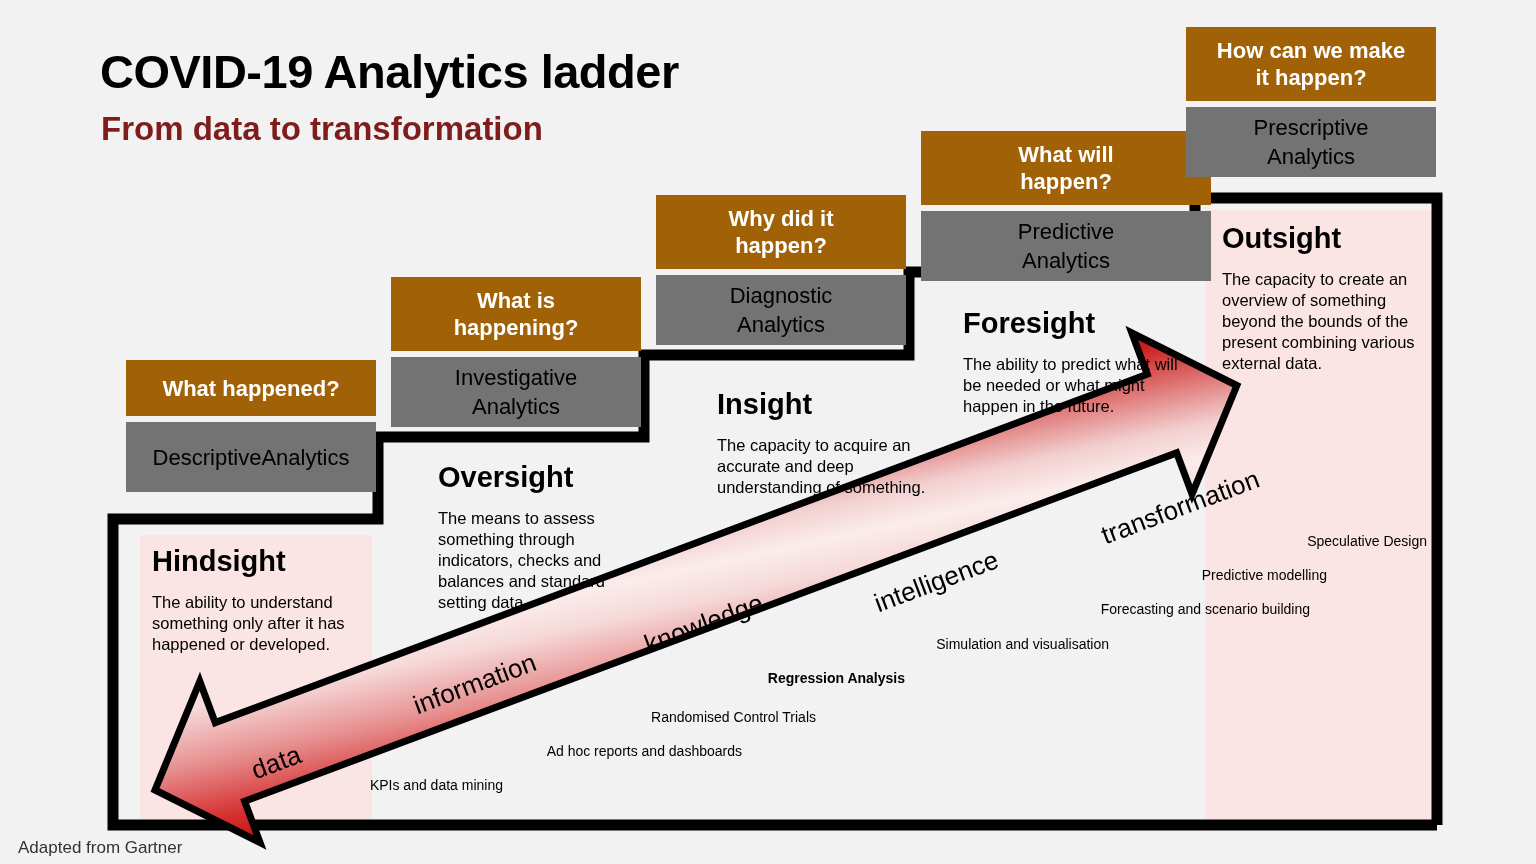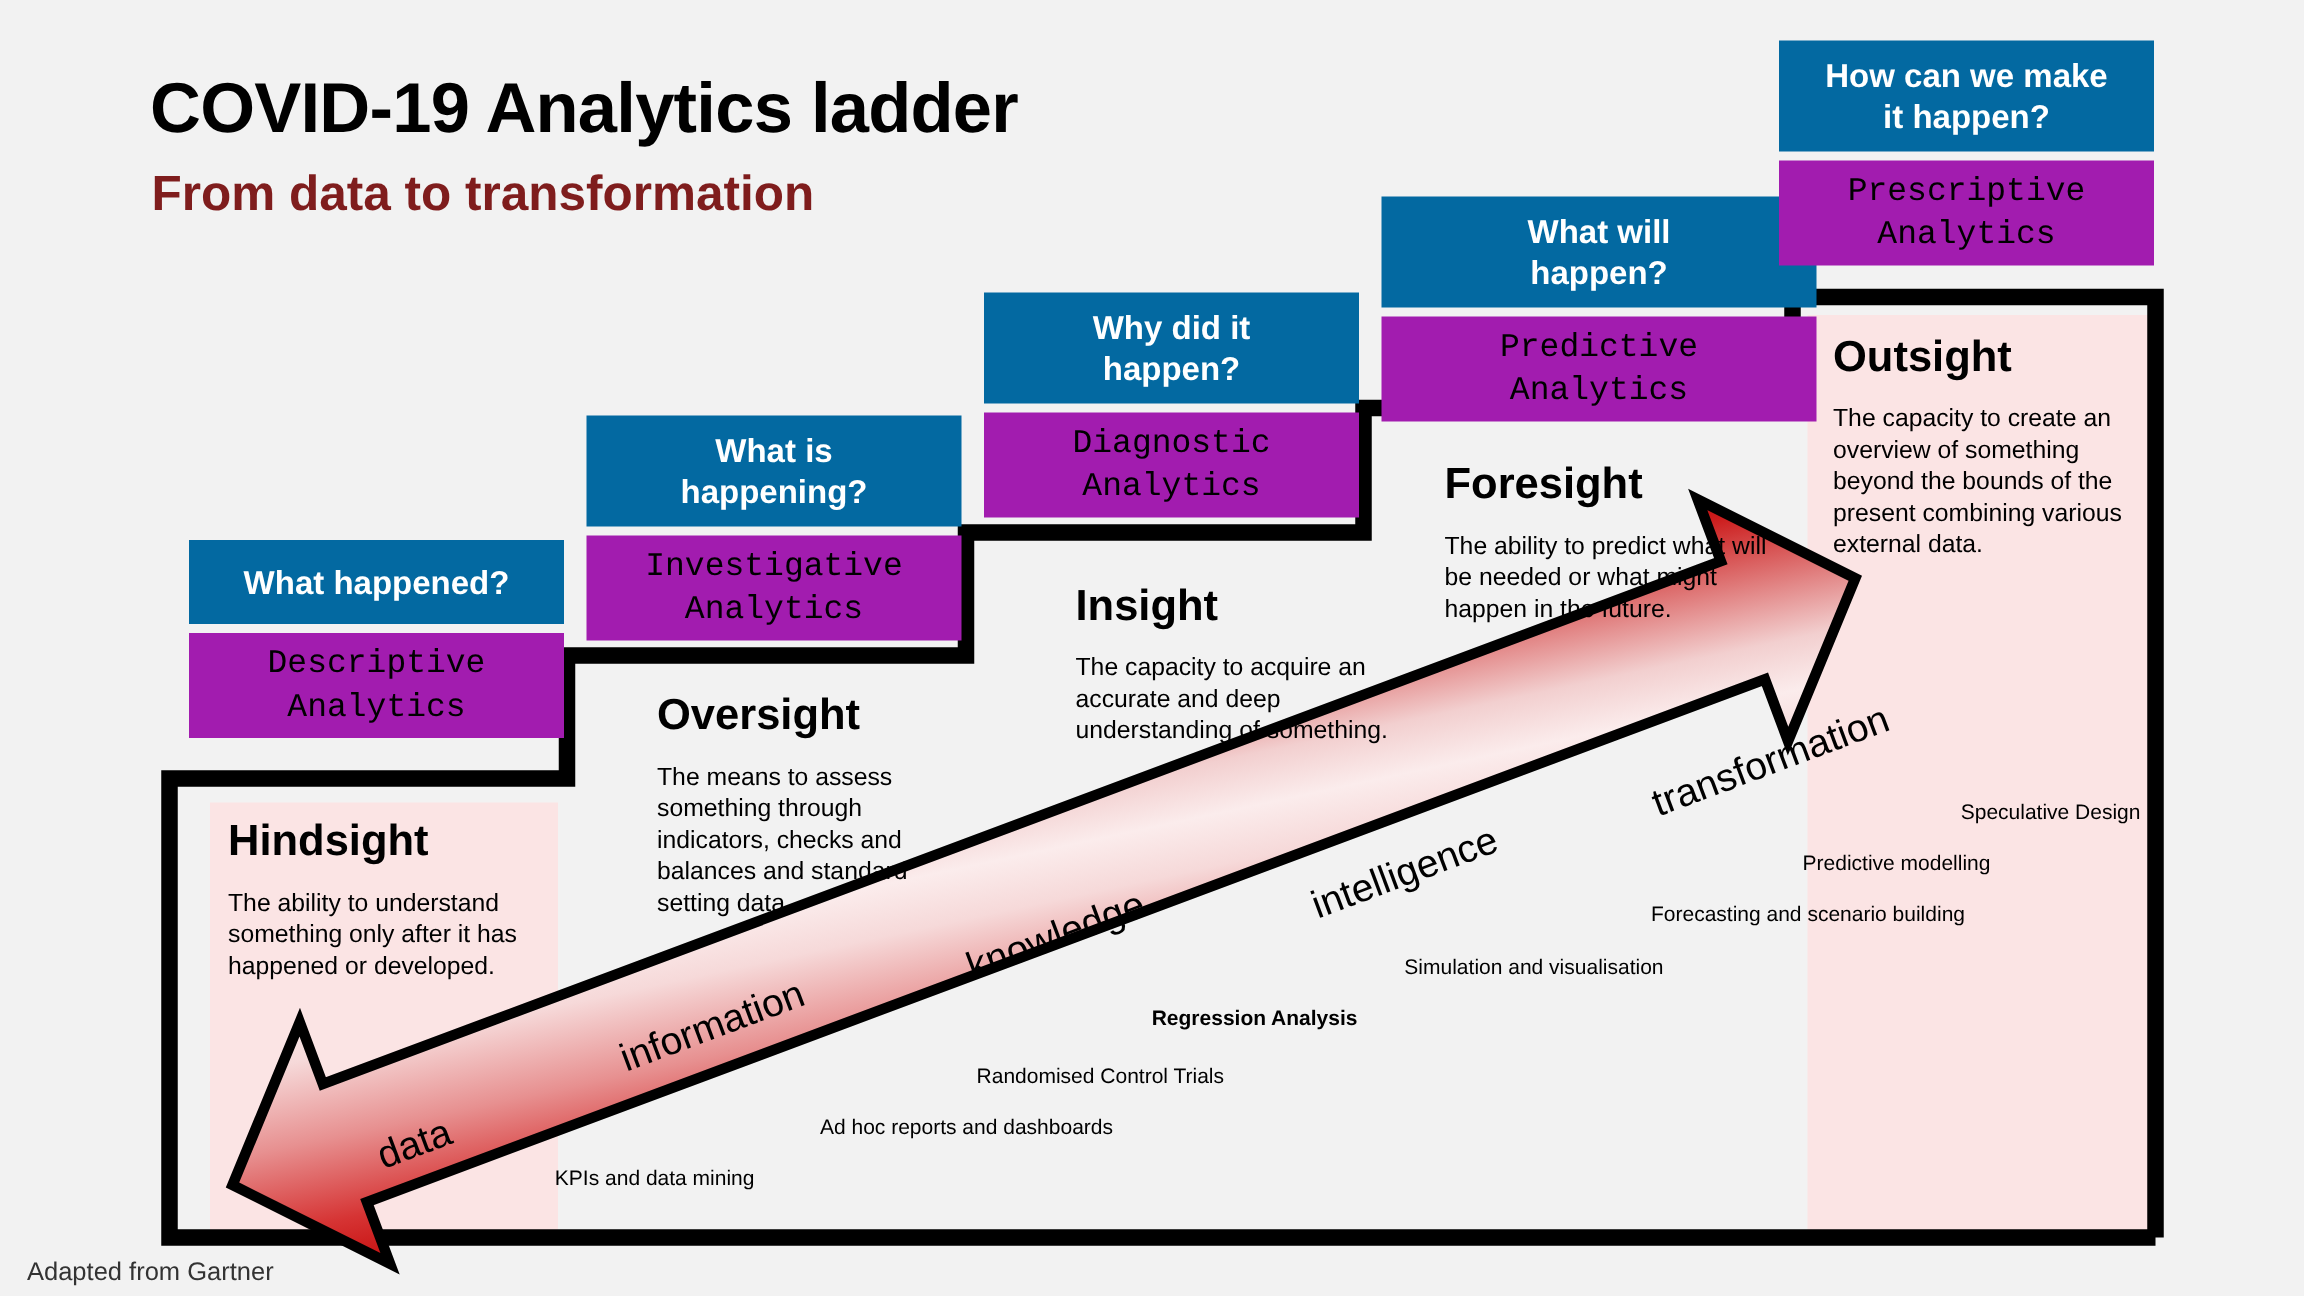--- a/index.html
+++ b/index.html
@@ -37,45 +37,44 @@
     left: 101px; top: 110px;
     font-size: 33px;
     font-weight: bold;
     color: #7f1d1d;
     white-space: nowrap;
   }
 
   
   .step { position: absolute; }
   .step .q {
-    background: #0369a1;
+    background: #a16207;
     color: #ffffff;
     font-weight: bold;
     font-size: 22px;
     line-height: 27px;
     text-align: center;
     display: flex;
     align-items: center;
     justify-content: center;
     box-sizing: border-box;
     padding: 4px 6px;
   }
   .step .a {
-    background: #a21caf;
+    background: #737373;
     color: #000000;
     font-size: 22px;
     line-height: 29px;
     text-align: center;
     display: flex;
     align-items: center;
     justify-content: center;
     box-sizing: border-box;
     margin-top: 6px;
     padding: 4px 6px;
-    font-family: Liberation Mono, monospace;
   }
   .step.h1 .q { height: 56px; }
   .step.h2 .q { height: 74px; }
 
   
   #frame-svg, #arrow-svg, #pink-svg {
     position: absolute;
     left: 0; top: 0;
     width: 1536px; height: 864px;
     pointer-events: none;
@@ -157,21 +156,21 @@
     </g>
   </svg>
 
   <div class="title-main">COVID-19 Analytics ladder</div>
   <div class="title-sub">From data to transformation</div>
 
   <div class="step h1" style="left:126px; top:360px; width:250px;">
     <div class="q">
       <span>What happened?</span>
     </div>
-    <div class="a" style="height:70px; flex-direction:column;">
+    <div class="a" style="height:70px; ">
       <span>Descriptive</span>
       <span>Analytics</span>
     </div>
   </div>
 
   <div class="step h2" style="left:391px; top:277px; width:250px;">
     <div class="q" style="flex-direction:column;">
       <span>What is</span>
       <span>happening?</span>
     </div>

